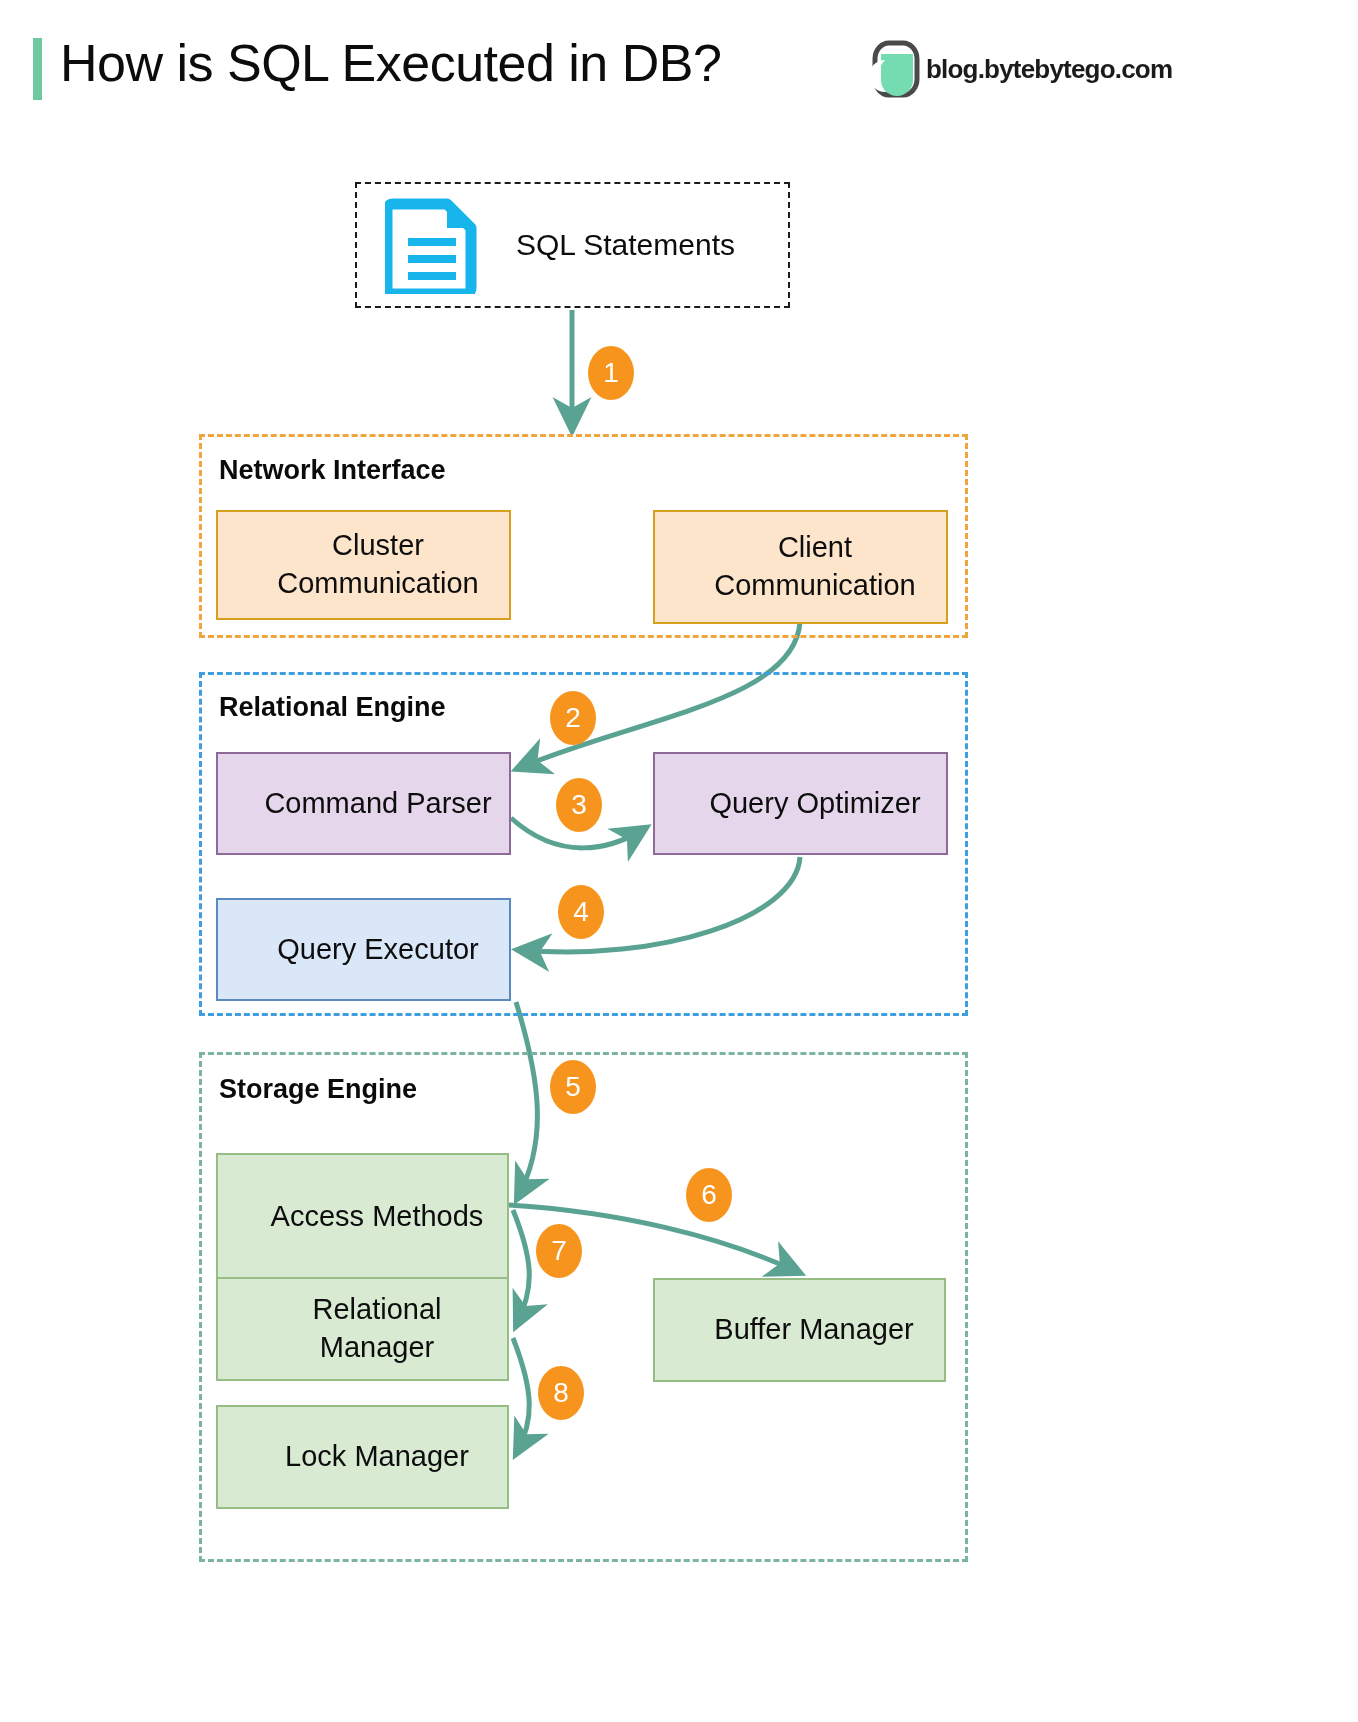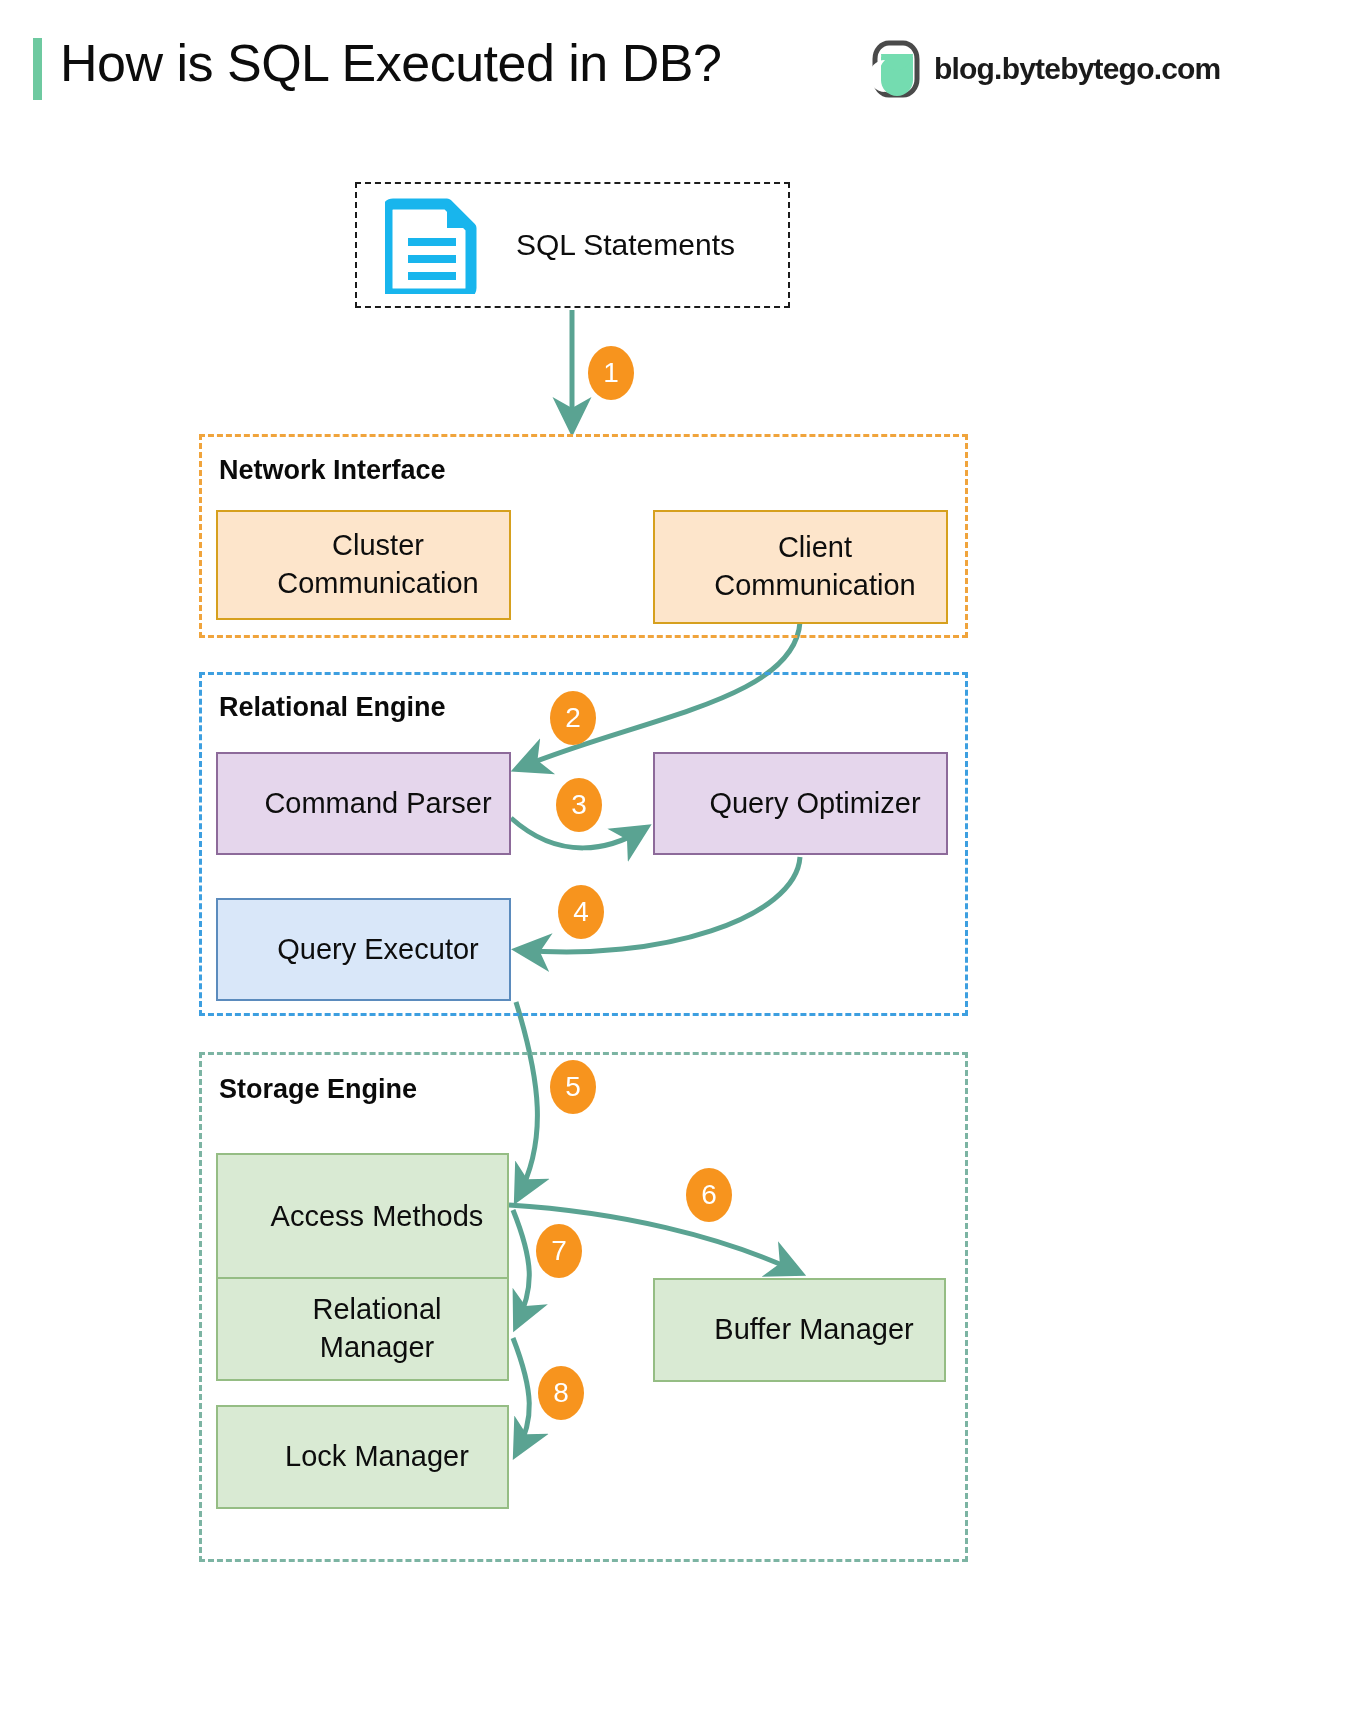--- a/index.html
+++ b/index.html
@@ -47,27 +47,26 @@
     display: flex;
     align-items: center;
     gap: 4px;
   }
   .brand-logo {
     width: 50px;
     height: 58px;
     display: block;
   }
   .brand-text {
-    font-size: 30px;
+    font-size: 26px;
     font-weight: 700;
     color: #1b1b1b;
     font-family: "Liberation Sans", sans-serif;
     letter-spacing: -0.8px;
     white-space: nowrap;
-    margin-left: 8px;
   }
 
   
   .node {
     position: absolute;
     box-sizing: border-box;
     display: flex;
     align-items: center;
     justify-content: center;
     text-align: center;

